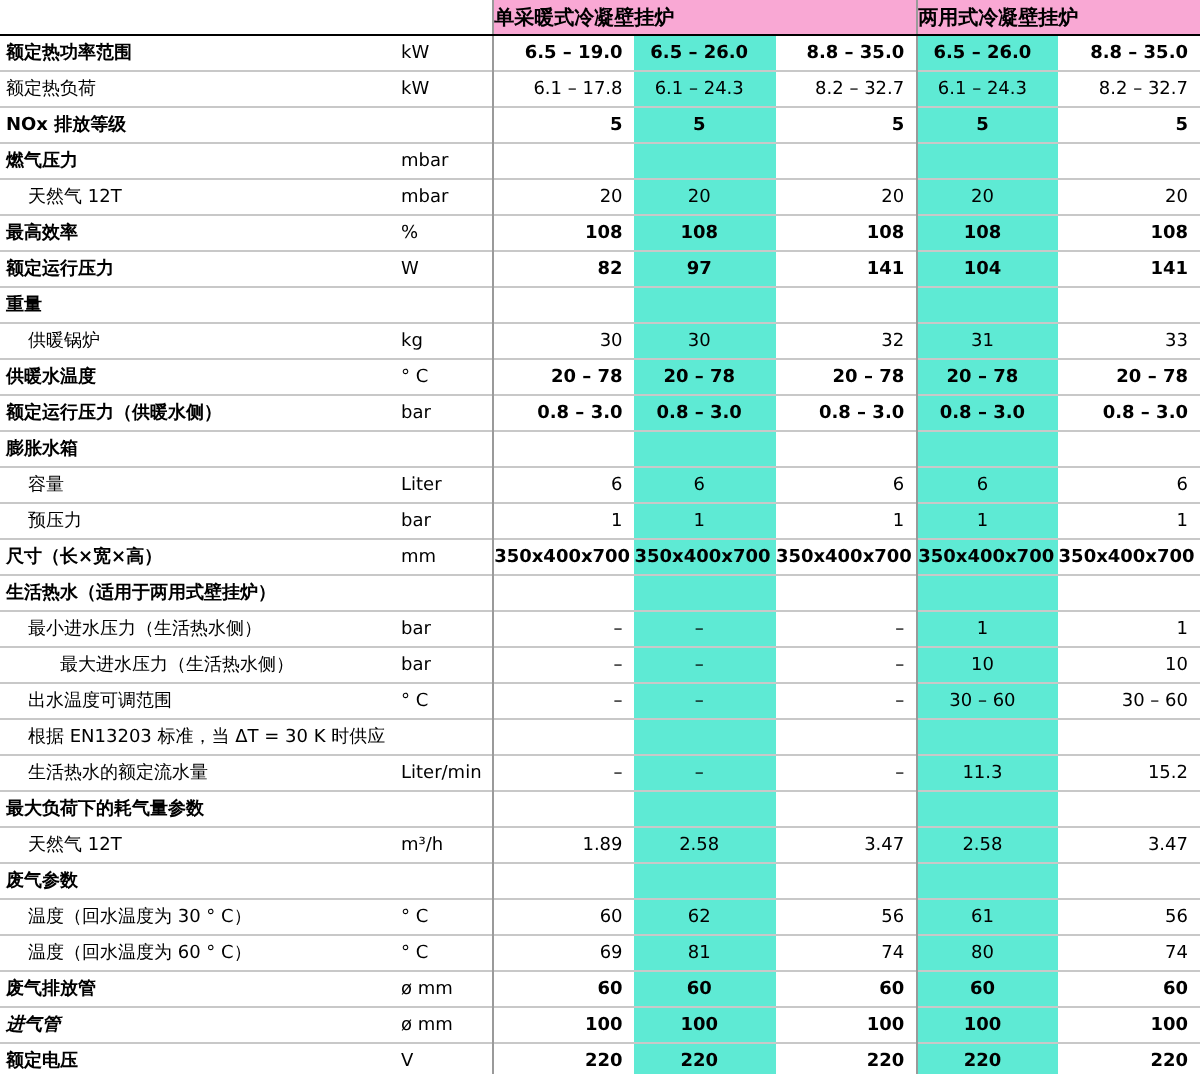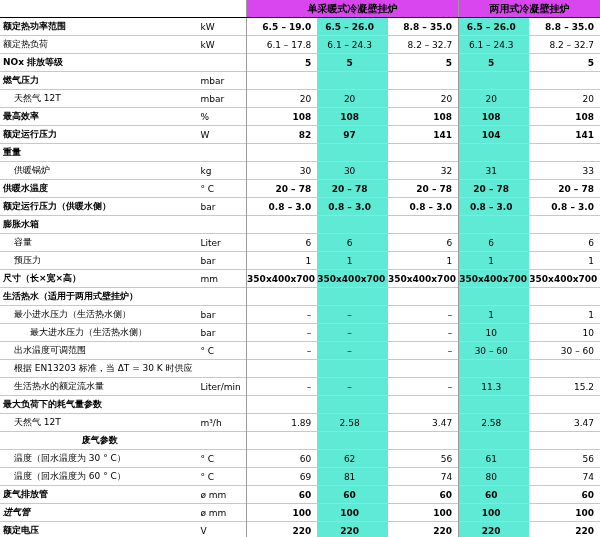--- a/index.html
+++ b/index.html
@@ -6,21 +6,21 @@
   body{width:600px;height:537px;font-family:"DejaVu Sans","Liberation Sans",sans-serif;color:#000;}
   table{border-collapse:collapse;width:600px;table-layout:fixed;}
   col.c-label{width:196px;}
   col.c-unit{width:50px;}
   col.c-val{width:70.5px;}
   td,th{font-size:9px;padding:0;margin:0;height:17px;vertical-align:middle;}
   .lbl{padding-left:3px;text-align:left;}
   .unit{padding-left:4px;text-align:left;}
   .val{text-align:right;padding-right:6px;}
   .shade{background:#5eead4;text-align:center;}
-  .hdr{background:#d946ef;font-weight:bold;text-align:center;font-size:10px;}
+  .hdr{background:#f9a8d4;font-weight:bold;text-align:left;font-size:10px;}
   .hdr-lbl{background:#ffffff;}
   .brd-l{border-left:1px solid #9a9a9a;}
   .row-line td{border-top:1px solid #c8c8c8;}
   .bold{font-weight:bold;}
   .hdrrow td{border-bottom:1px solid #000;}
 </style>
 </head>
 <body>
 
 <table>
@@ -243,21 +243,21 @@
       <tr class="row-line">
         <td class="lbl" style="padding-left: 14px;">天然气 12T</td>
         <td class="unit">m³/h</td>
         <td class="val brd-l">1.89</td>
         <td class="val shade">2.58</td>
         <td class="val">3.47</td>
         <td class="val shade brd-l">2.58</td>
         <td class="val">3.47</td>
       </tr>
       <tr class="row-line">
-        <td class="lbl bold" style="padding-left: 3px; text-align: center;">废气参数</td>
+        <td class="lbl bold" style="padding-left: 3px;">废气参数</td>
         <td class="unit"></td>
         <td class="val brd-l bold"></td>
         <td class="val shade bold"></td>
         <td class="val bold"></td>
         <td class="val shade brd-l bold"></td>
         <td class="val bold"></td>
       </tr>
       <tr class="row-line">
         <td class="lbl" style="padding-left: 14px;">温度（回水温度为 30 ° C）</td>
         <td class="unit">° C</td>

